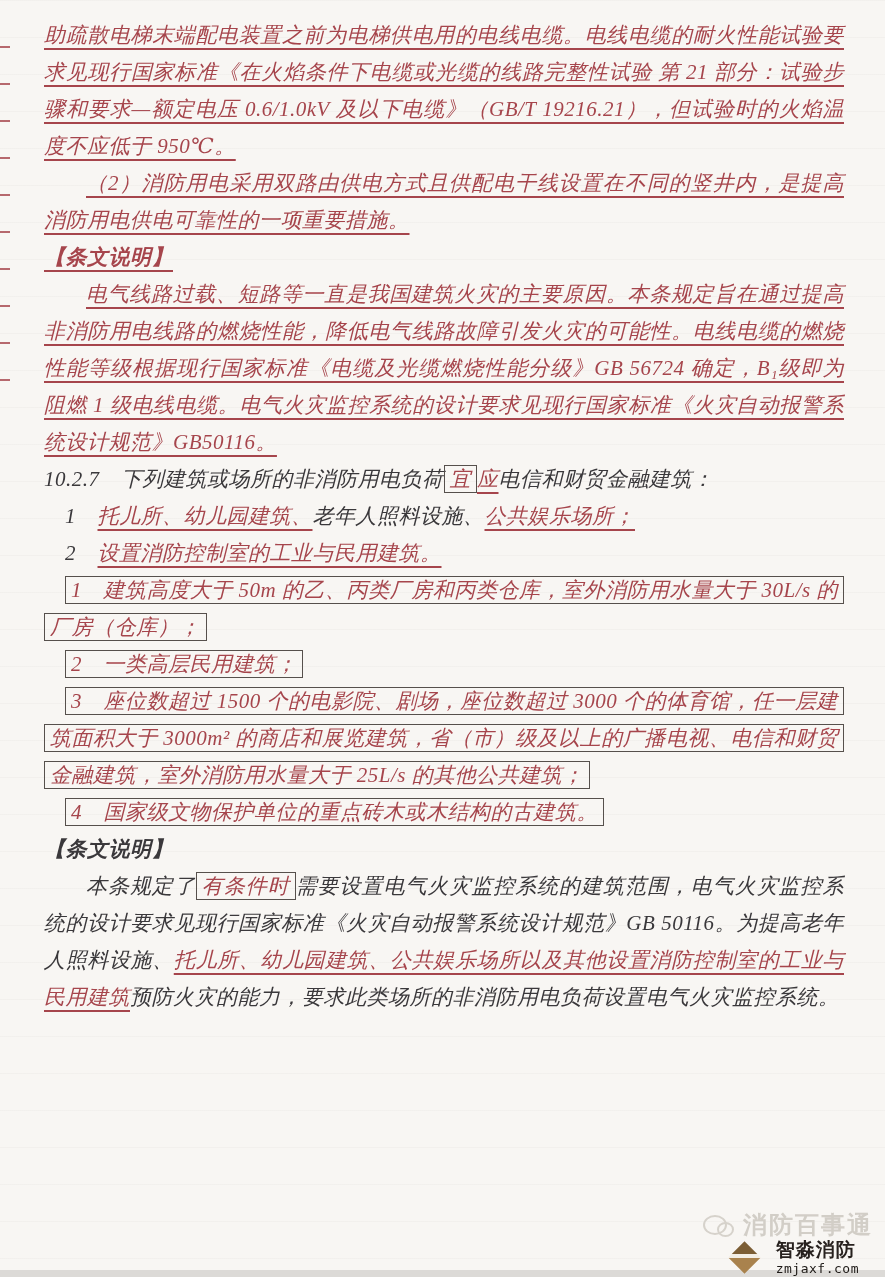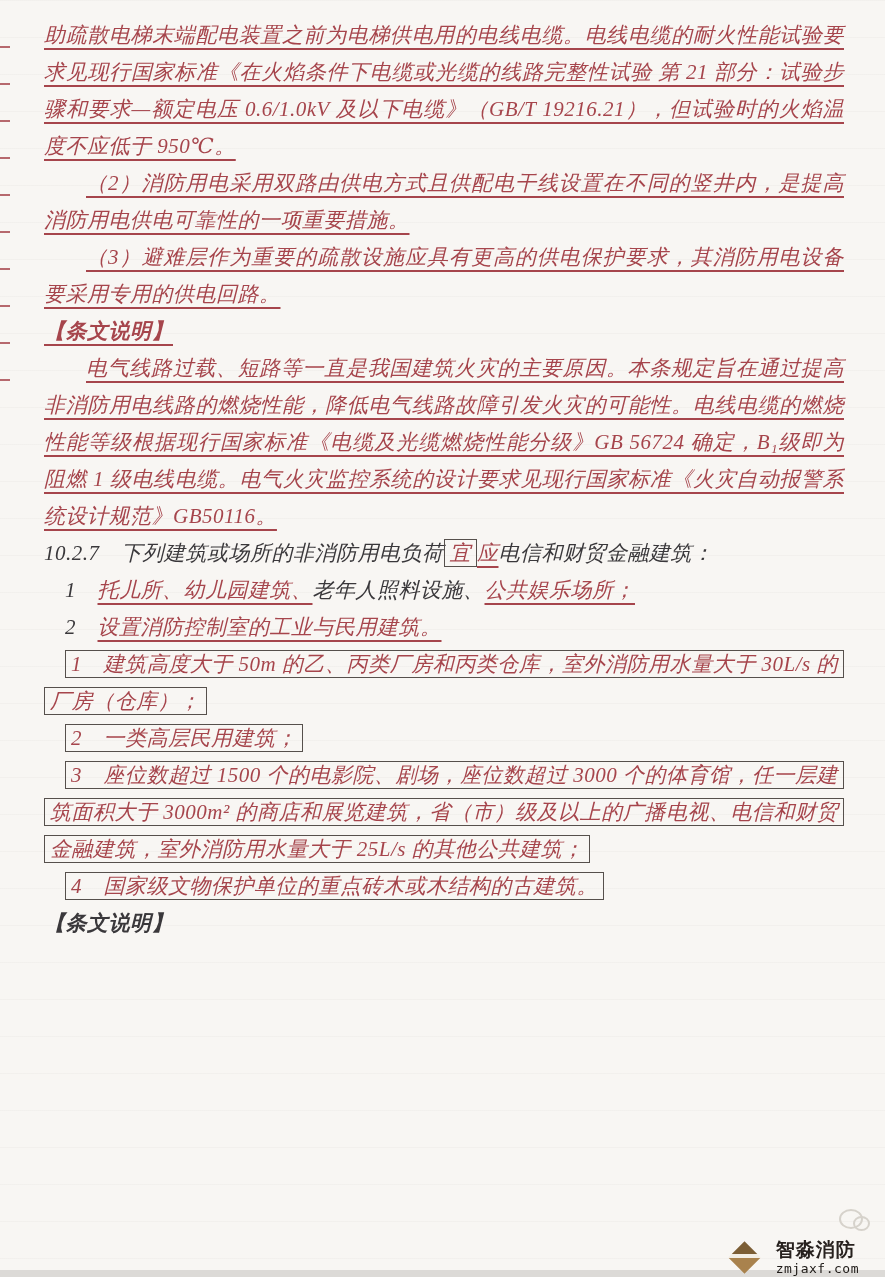--- a/index.html
+++ b/index.html
@@ -80,42 +80,43 @@
     font-family:"DejaVu Sans Mono","Liberation Mono",monospace;
     font-size:13px;font-weight:normal;color:#1d1916;line-height:16px;letter-spacing:0.5px;
   }
 </style>
 </head>
 <body>
 
 <main>
     <p class="para"><span class="seg-red">助疏散电梯末端配电装置之前为电梯供电用的电线电缆。电线电缆的耐火性能试验要求见现行国家标准《在火焰条件下电缆或光缆的线路完整性试验 第 21 部分：试验步骤和要求—额定电压 0.6/1.0kV 及以下电缆》（GB/T 19216.21），但试验时的火焰温度不应低于 950℃。</span></p>
     <p class="para ind2"><span class="seg-red">（2）消防用电采用双路由供电方式且供配电干线设置在不同的竖井内，是提高消防用电供电可靠性的一项重要措施。</span></p>
-    <p class="para ind2"><span class="seg-red">（3）避难层作为重要的疏散设施应具有更高的供电保护要求，其消防用电设备要采用专用的供电回路。</span></p>
     <p class="para h-red"><span class="seg-red">【条文说明】</span></p>
     <p class="para ind2"><span class="seg-red">电气线路过载、短路等一直是我国建筑火灾的主要原因。本条规定旨在通过提高非消防用电线路的燃烧性能，降低电气线路故障引发火灾的可能性。电线电缆的燃烧性能等级根据现行国家标准《电缆及光缆燃烧性能分级》GB 56724 确定，B₁级即为阻燃 1 级电线电缆。电气火灾监控系统的设计要求见现行国家标准《火灾自动报警系统设计规范》GB50116。</span></p>
     <p class="para"><span class="seg-blk">10.2.7　下列建筑或场所的非消防用电负荷</span><span class="seg-box">宜</span><span class="seg-red">应</span><span class="seg-blk">电信和财贸金融建筑：</span></p>
     <p class="para ind1"><span class="seg-blk">1　</span><span class="seg-red">托儿所、幼儿园建筑、</span><span class="seg-blk">老年人照料设施、</span><span class="seg-red">公共娱乐场所；</span></p>
     <p class="para ind1"><span class="seg-blk">2　</span><span class="seg-red">设置消防控制室的工业与民用建筑。</span></p>
     <p class="para ind1"><span class="seg-box">1　建筑高度大于 50m 的乙、丙类厂房和丙类仓库，室外消防用水量大于 30L/s 的厂房（仓库）；</span></p>
     <p class="para ind1"><span class="seg-box">2　一类高层民用建筑；</span></p>
     <p class="para ind1"><span class="seg-box">3　座位数超过 1500 个的电影院、剧场，座位数超过 3000 个的体育馆，任一层建筑面积大于 3000m² 的商店和展览建筑，省（市）级及以上的广播电视、电信和财贸金融建筑，室外消防用水量大于 25L/s 的其他公共建筑；</span></p>
     <p class="para ind1"><span class="seg-box">4　国家级文物保护单位的重点砖木或木结构的古建筑。</span></p>
     <p class="para h-blk"><span class="seg-blk">【条文说明】</span></p>
+    <p class="para ind2"><span class="seg-blk">本条规定了</span><span class="seg-box">有条件时</span><span class="seg-blk">需要设置电气火灾监控系统的建筑范围，电气火灾监控系统的设计要求见现行国家标准《火灾自动报警系统设计规范》GB 50116。为提高老年人照料设施、</span><span class="seg-red">托儿所、幼儿园建筑、公共娱乐场所以及其他设置消防控制室的工业与民用建筑</span><span class="seg-blk">预防火灾的能力，要求此类场所的非消防用电负荷设置电气火灾监控系统。</span></p>
   </main>
 
 <div class="edge-marks"></div>
 <div class="bottom-scan-band"></div>
 
 <div class="wm">
   <div class="wm-gray">
     <span class="bubble-wrap">
       <span class="bubble big"></span>
       <span class="bubble small"></span>
     </span>
+    <span>消防百事通</span>
   </div>
   <div class="wm-logo">
     <span class="diamond"></span>
     <span class="wm-text">
       <span class="wm-name">智淼消防</span>
       <span class="wm-url">zmjaxf.com</span>
     </span>
   </div>
 </div>
 

